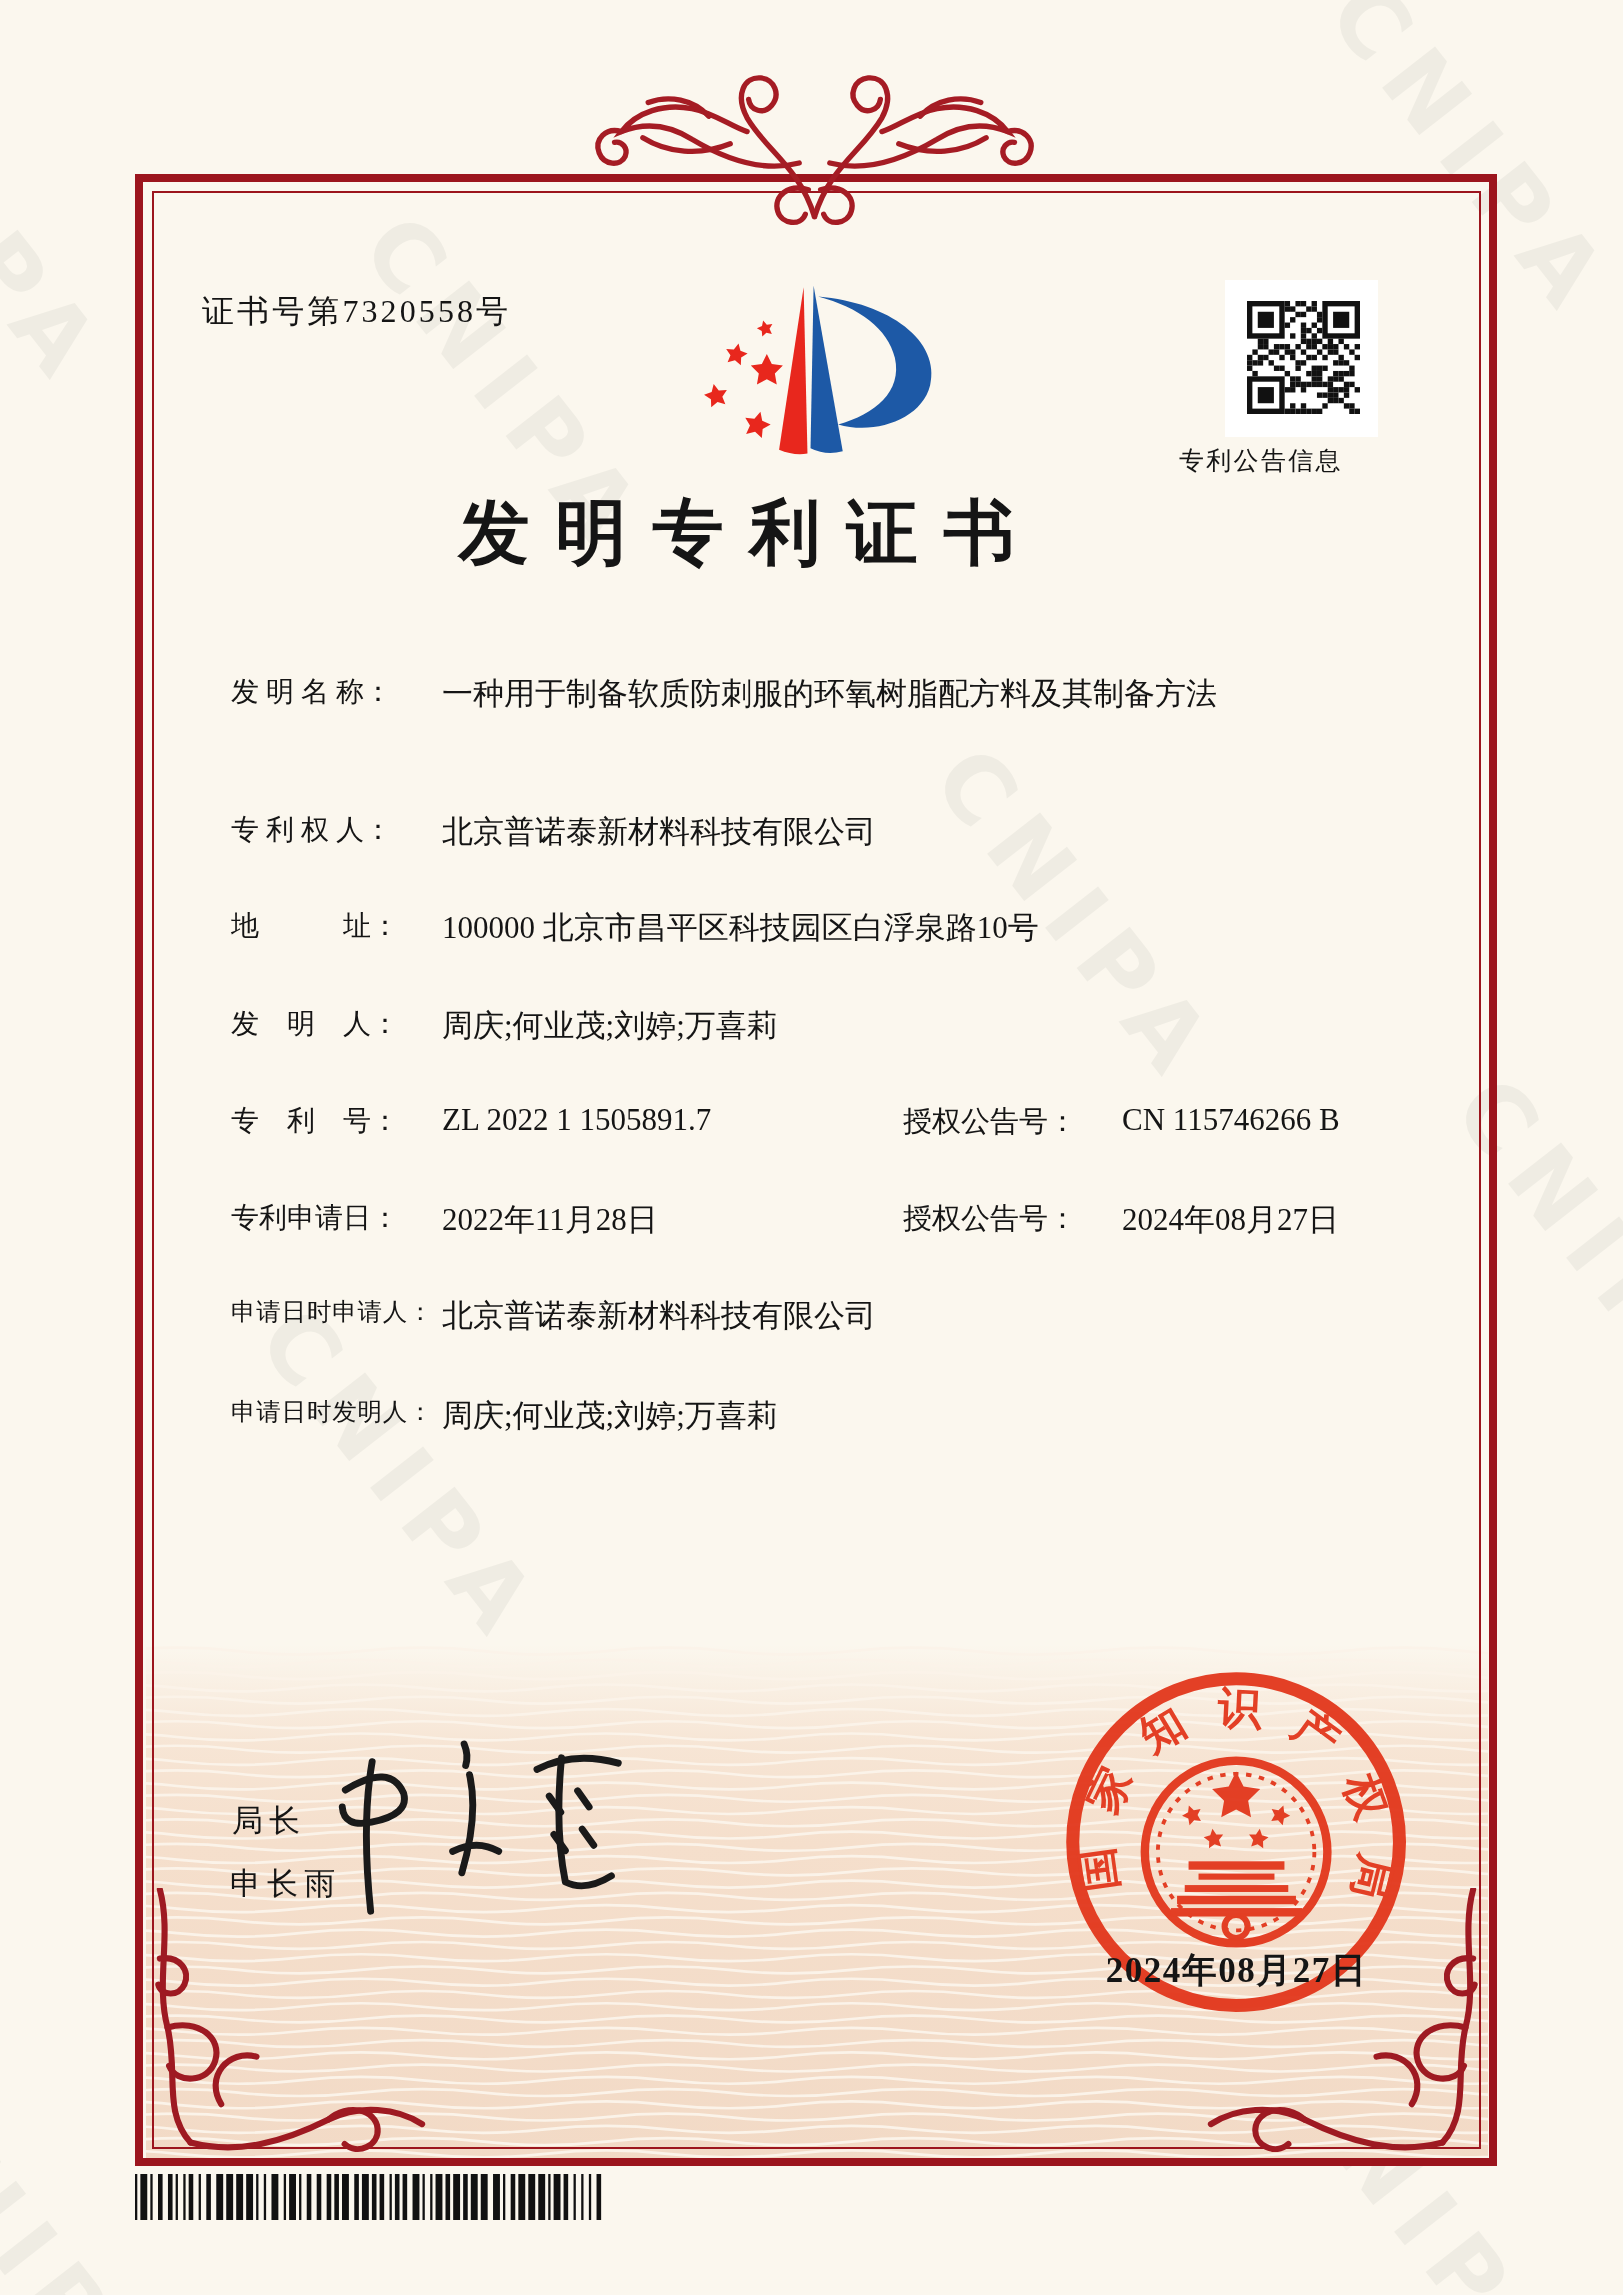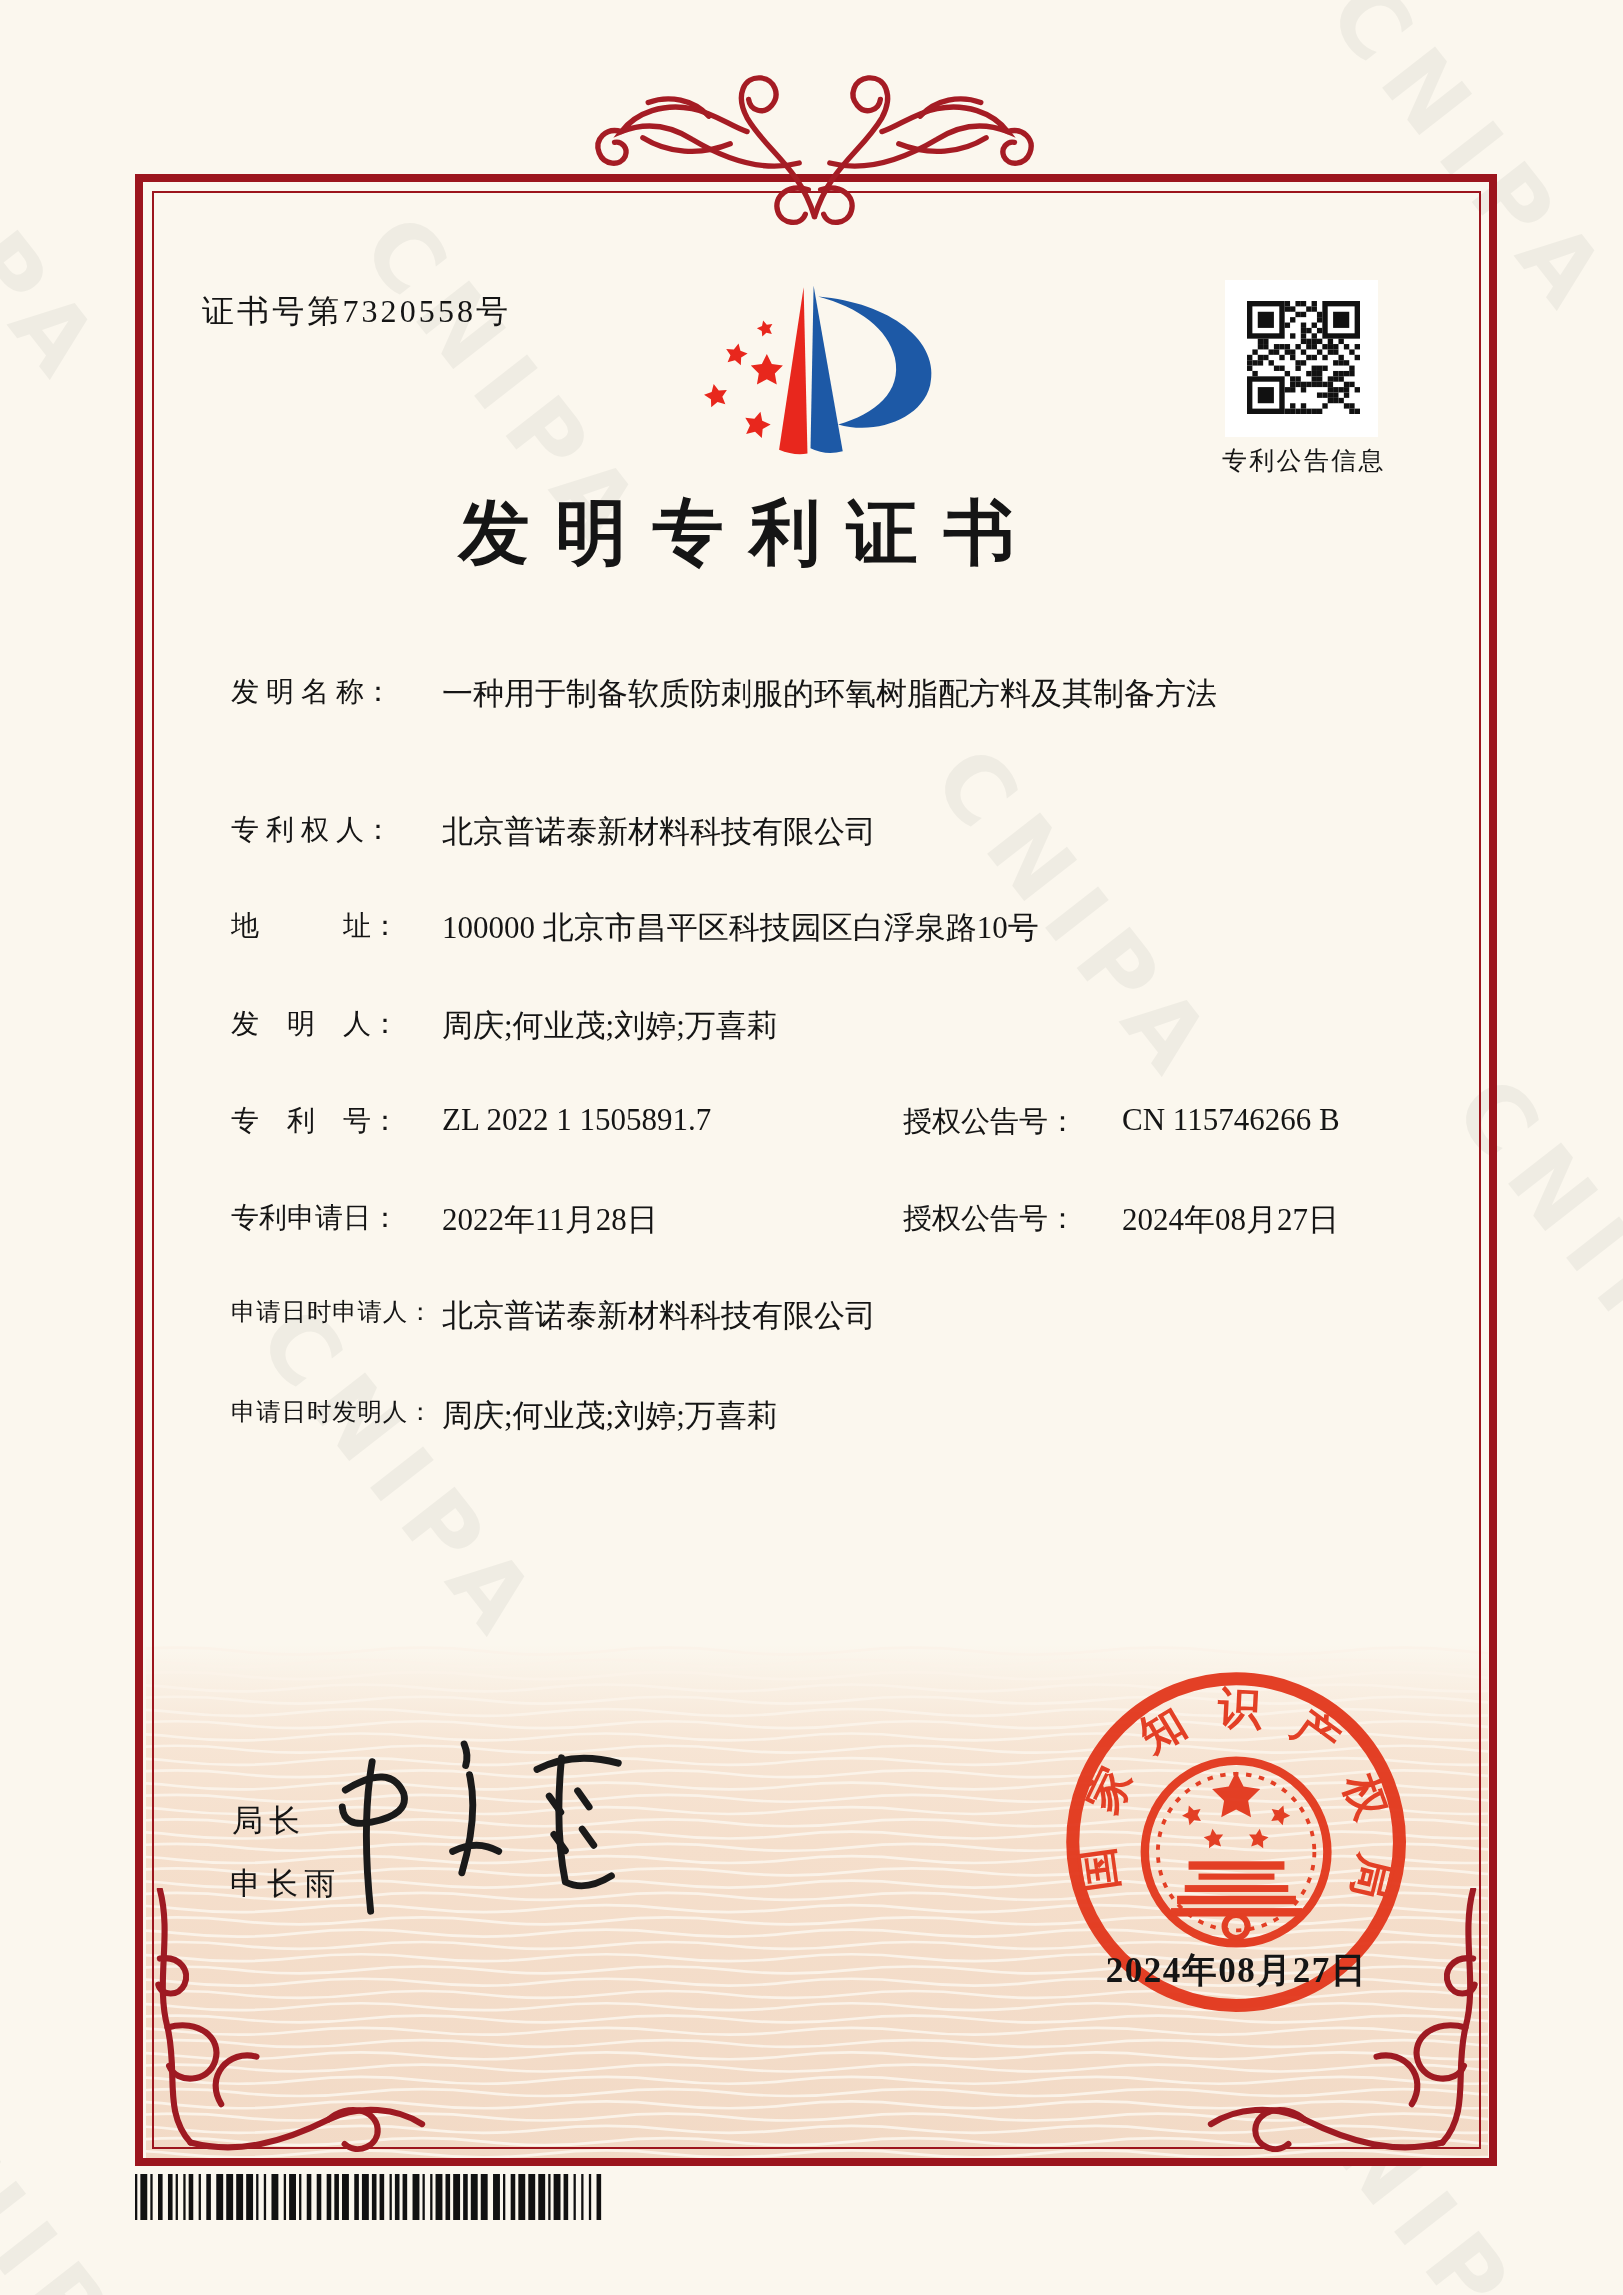--- a/index.html
+++ b/index.html
@@ -24,21 +24,21 @@
 
   .orn{position:absolute;z-index:3;}
 
   
   .txt{position:absolute;z-index:4;white-space:nowrap;}
   #cert-no{left:202px;top:290px;font-size:32px;letter-spacing:3.1px;}
   #doc-title{left:135px;top:486px;width:1203px;text-align:center;font-size:71px;
       font-weight:bold;letter-spacing:26px;text-indent:26px;}
   #qr-panel{position:absolute;left:1225px;top:280px;width:153px;height:157px;background:#ffffff;z-index:4;}
   #qr-code{position:absolute;left:1247px;top:301px;z-index:5;}
-  #qr-label{left:1222px;top:444px;font-size:25px;letter-spacing:2.3px;}
+  #qr-label{left:1179px;top:444px;font-size:25px;letter-spacing:2.3px;}
 
   .frow{position:absolute;z-index:4;white-space:nowrap;}
   .flabel{position:absolute;left:231px;font-size:28px;text-align:right;}
   .flabel.small{font-size:24.5px;letter-spacing:0.8px;}
   .fvalue{position:absolute;left:442px;font-size:31px;}
   .flabel2{position:absolute;left:903px;font-size:29px;}
   .fvalue2{position:absolute;left:1122px;font-size:31px;}
 
   .legal{position:absolute;z-index:4;font-size:29px;letter-spacing:1.5px;white-space:nowrap;}
 

